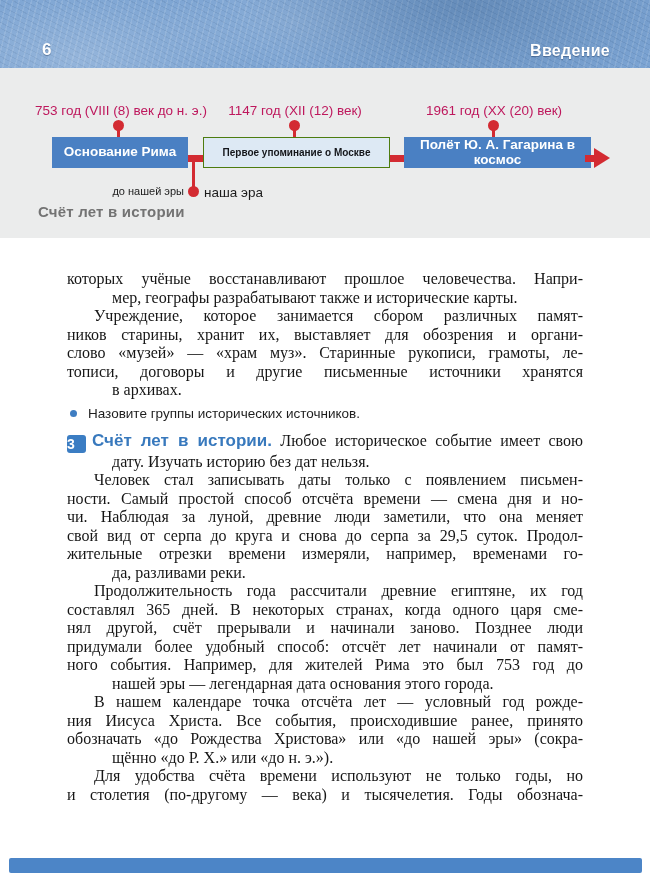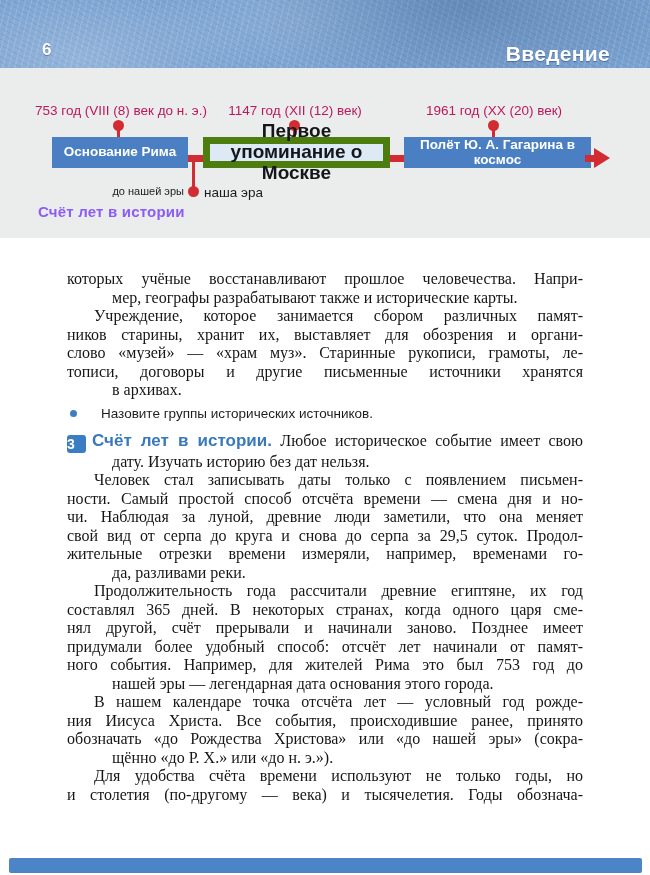--- a/index.html
+++ b/index.html
@@ -10,57 +10,57 @@
   .page-header{position:absolute;left:0;top:0;width:650px;height:68px;
     background-color:#7ba3d2;
     background-image:
       radial-gradient(ellipse 320px 130px at 72% 8%, rgba(50,86,128,.30), transparent 70%),
       radial-gradient(ellipse 260px 110px at 12% 85%, rgba(255,255,255,.20), transparent 70%),
       radial-gradient(ellipse 200px 90px at 45% 30%, rgba(255,255,255,.12), transparent 70%),
       repeating-linear-gradient(104deg, rgba(255,255,255,.11) 0 1.5px, rgba(255,255,255,0) 1.5px 6px),
       repeating-linear-gradient(28deg, rgba(44,78,118,.12) 0 1px, rgba(0,0,0,0) 1px 5px);}
   .page-num{position:absolute;left:42px;top:40px;color:#fff;font-weight:bold;font-size:17px;
     text-shadow:0 1px 1px rgba(40,70,110,.55);}
-  .chapter{position:absolute;right:40px;top:42px;color:#fff;font-weight:bold;font-size:21px;
+  .chapter{position:absolute;right:40px;top:42px;color:#fff;font-weight:bold;font-size:16px;
     letter-spacing:.3px;text-shadow:0 1px 1px rgba(40,70,110,.55);}
 
   
   .figure-band{position:absolute;left:0;top:68px;width:650px;height:170px;background:#ebecec;}
   .date-label{position:absolute;top:35px;transform:translateX(-50%);font-size:13.5px;
     color:#be185d;white-space:nowrap;}
   .d1{left:121px;} .d2{left:295px;} .d3{left:494px;}
   .tdot{position:absolute;top:52px;width:11px;height:11px;border-radius:50%;background:#d32b32;}
   .dot1{left:113px;} .dot2{left:289px;} .dot3{left:488px;}
   .tstem{position:absolute;top:58px;height:12px;width:3px;background:#d32b32;}
   .st1{left:117px;} .st2{left:293px;} .st3{left:492px;}
   .tl-box{position:absolute;top:69px;height:31px;display:flex;align-items:center;
     justify-content:center;text-align:center;font-weight:bold;font-size:13.5px;line-height:1.1;}
   .box1{left:52px;width:136px;background:#4a80c3;color:#fff;}
-  .box2{left:203px;width:187px;background:#dde9f4;border:7px solid #4d7c0f;color:#14161a;
-    box-sizing:border-box;font-size:19px;}
+  .box2{left:203px;width:187px;background:#dde9f4;border:1px solid #4d7c0f;color:#14161a;
+    box-sizing:border-box;font-size:10px;}
   .box3{left:404px;width:187px;background:#4a80c3;color:#fff;}
   .conn{position:absolute;top:87px;height:7px;background:#d32b32;}
   .c1{left:188px;width:15px;} .c2{left:390px;width:14px;} .c3{left:585px;width:10px;}
   .t-arrow{position:absolute;left:594px;top:80px;width:0;height:0;
     border-left:16px solid #d32b32;border-top:10.5px solid transparent;border-bottom:10.5px solid transparent;}
   .estem{position:absolute;left:192px;top:92px;width:3px;height:28px;background:#d32b32;}
   .edot{position:absolute;left:188px;top:118px;width:11px;height:11px;border-radius:50%;background:#d32b32;}
   .era-left{position:absolute;left:98px;width:86px;top:117px;font-size:11px;color:#1c1c1c;text-align:right;}
   .era-right{position:absolute;left:204px;top:117px;font-size:13.5px;color:#1c1c1c;}
-  .fig-caption{position:absolute;left:38px;top:135px;font-weight:bold;font-size:15px;color:#8b5cf6;
+  .fig-caption{position:absolute;left:38px;top:135px;font-weight:bold;font-size:15px;color:#737373;
     letter-spacing:.2px;}
 
   
   .body-col{position:absolute;left:67px;top:270px;width:516px;
     font-family:"Liberation Serif",serif;font-size:16px;color:#161616;}
   .para{margin:0;}
   .pline{line-height:18.5px;text-align:justify;text-align-last:justify;}
   .pline.last{text-align:left;text-align-last:left;margin-left:45px;}
   .para.indent .pline:first-child{text-indent:27px;}
-  .q-row{display:flex;gap:24px;margin:5px 0 9px 0;padding-left:3px;
+  .q-row{display:flex;gap:11px;margin:5px 0 9px 0;padding-left:3px;
     font-family:"Liberation Sans",sans-serif;font-size:13.5px;color:#1e1e1e;line-height:18px;}
   .q-dot{flex:0 0 auto;width:7px;height:7px;border-radius:50%;background:#3e7dc2;margin-top:5px;}
   .sec-num{display:inline-block;width:19px;height:18px;background:#3b7dc3;color:#fff;border-radius:3px;
     font-family:"Liberation Sans",sans-serif;font-weight:bold;font-size:14px;line-height:18px;
     text-align:center;margin-right:6px;vertical-align:-3px;}
   .sec-title{font-family:"Liberation Sans",sans-serif;font-weight:bold;font-size:17px;color:#3879bd;}
 
   
   .footer-bar{position:absolute;left:9px;top:858px;width:633px;height:15px;background:#4c85c7;border-radius:2px;}
 </style>
@@ -127,21 +127,21 @@
         <div class="pline">Человек стал записывать даты только с появлением письмен-</div>
         <div class="pline">ности. Самый простой способ отсчёта времени — смена дня и но-</div>
         <div class="pline">чи. Наблюдая за луной, древние люди заметили, что она меняет</div>
         <div class="pline">свой вид от серпа до круга и снова до серпа за 29,5 суток. Продол-</div>
         <div class="pline">жительные отрезки времени измеряли, например, временами го-</div>
         <div class="pline last">да, разливами реки.</div>
       </div>
       <div class="para indent">
         <div class="pline">Продолжительность года рассчитали древние египтяне, их год</div>
         <div class="pline">составлял 365 дней. В некоторых странах, когда одного царя сме-</div>
-        <div class="pline">нял другой, счёт прерывали и начинали заново. Позднее имеет</div>
+        <div class="pline">нял другой, счёт прерывали и начинали заново. Позднее люди</div>
         <div class="pline">придумали более удобный способ: отсчёт лет начинали от памят-</div>
         <div class="pline">ного события. Например, для жителей Рима это был 753 год до</div>
         <div class="pline last">нашей эры — легендарная дата основания этого города.</div>
       </div>
       <div class="para indent">
         <div class="pline">В нашем календаре точка отсчёта лет — условный год рожде-</div>
         <div class="pline">ния Иисуса Христа. Все события, происходившие ранее, принято</div>
         <div class="pline">обозначать «до Рождества Христова» или «до нашей эры» (сокра-</div>
         <div class="pline last">щённо «до Р. Х.» или «до н. э.»).</div>
       </div>

